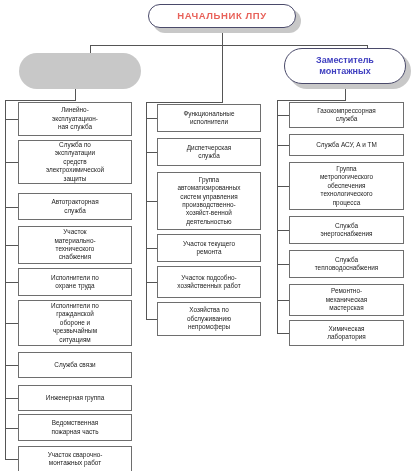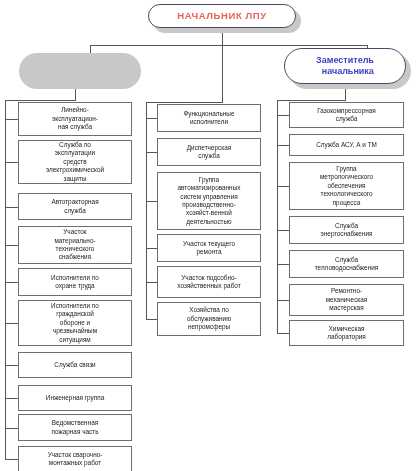--- a/index.html
+++ b/index.html
@@ -31,21 +31,20 @@
     align-items: center;
     justify-content: center;
     text-align: center;
     line-height: 1.25;
     z-index: 3;
   }
   .rnode .txt {
     display: block;
     padding: 0 6px;
     white-space: pre-line;
-    text-align: right;
   }
   .rnode-shadow {
     position: absolute;
     box-sizing: border-box;
     border-radius: 22px;
     background: #c8c8c8;
     z-index: 2;
   }
 
   #node-chief {
@@ -165,21 +164,21 @@
   <div class="rnode-shadow" id="shadow-chief"></div>
   <div class="rnode" id="node-chief">
     <span class="txt">НАЧАЛЬНИК  ЛПУ</span>
   </div>
 
   <div class="rnode-shadow" id="shadow-engineer"></div>
 
   <div class="rnode-shadow" id="shadow-deputy"></div>
   <div class="rnode" id="node-deputy">
     <span class="txt">Заместитель
-начальника</span>
+монтажных</span>
   </div>
 
   <div id="leaf-layer">
       <div class="leaf" style="left: 18px; top: 102px; width: 114px; height: 34px;">
         <span class="txt">Линейно-
 эксплуатацион-
 ная служба</span>
       </div>
       <div class="leaf" style="left: 18px; top: 140px; width: 114px; height: 44px;">
         <span class="txt">Служба  по

